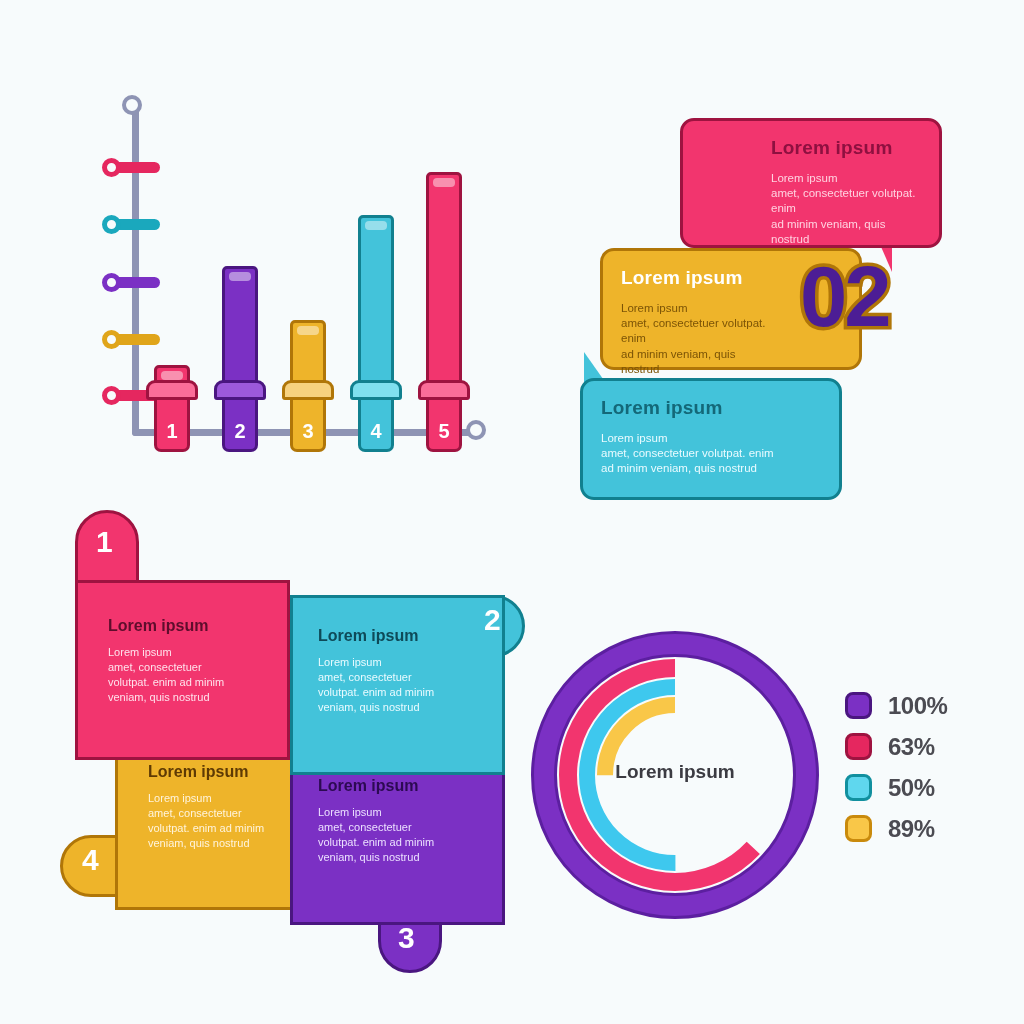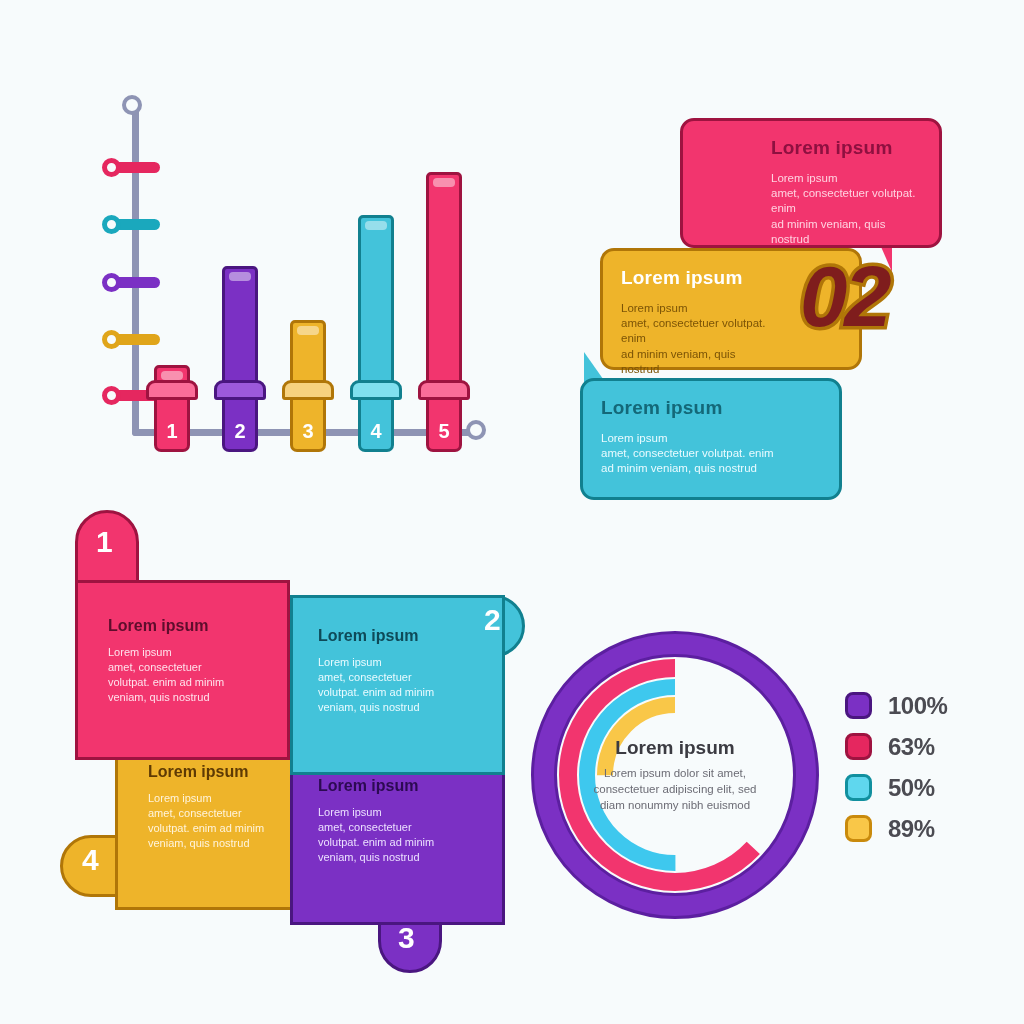--- a/index.html
+++ b/index.html
@@ -144,21 +144,21 @@
   </div>
 
   <div id="bubbles" class="abs" style="left:0;top:0;width:1024px;height:520px;">
       <div class="abs" style="left: 872px; top: 226px; width: 0px; height: 0px; border-left: 20px solid transparent; border-top: 46px solid rgb(242, 53, 110);"></div>
       <div class="bubble abs" style="left: 680px; top: 118px; width: 262px; height: 130px; background: rgb(242, 53, 110); border: 3px solid rgb(158, 19, 64); z-index: 3;">
         <div style="position: absolute; left: 88px; top: 16px; right: 14px;">
           <div class="bub-title" style="color: rgb(142, 16, 64);">Lorem ipsum</div>
           <div class="bub-body" style="color: rgb(255, 210, 224); margin-top: 12px;">Lorem ipsum<br>amet, consectetuer volutpat. enim<br>ad minim veniam, quis nostrud</div>
         </div>
       </div>
-      <div class="bignum abs" style="left: 800px; top: 254px; color: #7f1d1d; -webkit-text-stroke: 7px rgb(176, 118, 8); paint-order: stroke; z-index: 6; font-style: italic;">02</div>
+      <div class="bignum abs" style="left: 800px; top: 254px; color: #4c1d95; -webkit-text-stroke: 7px rgb(176, 118, 8); paint-order: stroke; z-index: 6;">02</div>
       <div class="bubble abs" style="left: 600px; top: 248px; width: 262px; height: 122px; background: rgb(238, 180, 42); border: 3px solid rgb(176, 118, 8); z-index: 5;">
         <div style="position: absolute; left: 18px; top: 16px; right: 86px;">
           <div class="bub-title" style="color: rgb(255, 255, 255);">Lorem ipsum</div>
           <div class="bub-body" style="color: rgb(124, 84, 6); margin-top: 12px;">Lorem ipsum<br>amet, consectetuer volutpat. enim<br>ad minim veniam, quis nostrud</div>
         </div>
       </div>
       <div class="abs" style="left: 584px; top: 352px; width: 0px; height: 0px; border-right: 24px solid transparent; border-bottom: 34px solid rgb(67, 195, 218);"></div>
       <div class="bubble abs" style="left: 580px; top: 378px; width: 262px; height: 122px; background: rgb(67, 195, 218); border: 3px solid rgb(17, 128, 143); z-index: 3;">
         <div style="position: absolute; left: 18px; top: 16px; right: 14px;">
           <div class="bub-title" style="color: rgb(20, 104, 120);">Lorem ipsum</div>
@@ -207,21 +207,20 @@
       <g id="donut-arcs">
           <circle cx="150" cy="150" r="131" fill="none" stroke="#5c1fa0" stroke-width="26"></circle>
           <circle cx="150" cy="150" r="131" fill="none" stroke="#7b30c4" stroke-width="20" stroke-dasharray="823.0972752405258 0" transform="rotate(-90 150 150) scale(1,-1) translate(0,-300)"></circle>
           <circle cx="150" cy="150" r="107" fill="none" stroke="#f2356e" stroke-width="18" stroke-dasharray="423.5495215569759 248.75130631123983" transform="rotate(-90 150 150) scale(1,-1) translate(0,-300)"></circle>
           <circle cx="150" cy="150" r="88" fill="none" stroke="#3ec8ee" stroke-width="16" stroke-dasharray="276.46015351590177 276.46015351590177" transform="rotate(-90 150 150) scale(1,-1) translate(0,-300)"></circle>
           <circle cx="150" cy="150" r="70" fill="none" stroke="#f9c748" stroke-width="16" stroke-dasharray="109.95574287564276 329.8672286269283" transform="rotate(-90 150 150) scale(1,-1) translate(0,-300)"></circle>
         </g>
     </svg>
     <div class="donut-center">
       <h3>Lorem ipsum</h3>
-      <p>Lorem ipsum dolor sit amet, consectetuer adipiscing elit, sed diam nonummy nibh euismod</p>
     </div>
   </div>
 
   <div id="legend" class="abs">
       <div class="leg-row">
         <div class="leg-sw" style="background: rgb(123, 48, 196); border-color: rgb(74, 22, 128);"></div>
         <div class="leg-txt">100%</div>
       </div>
       <div class="leg-row">
         <div class="leg-sw" style="background: rgb(229, 39, 95); border-color: rgb(158, 19, 64);"></div>

